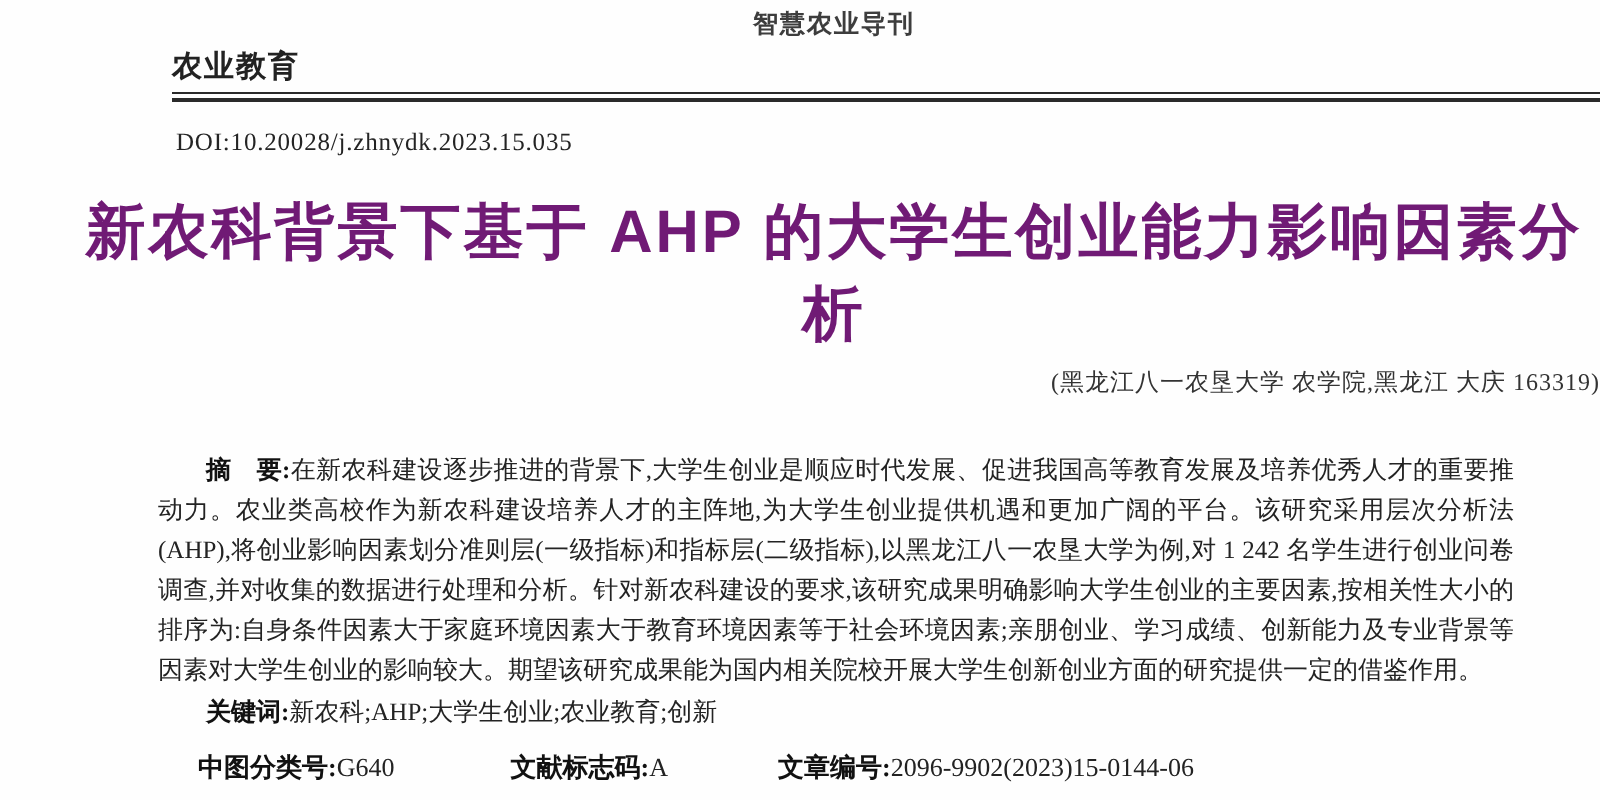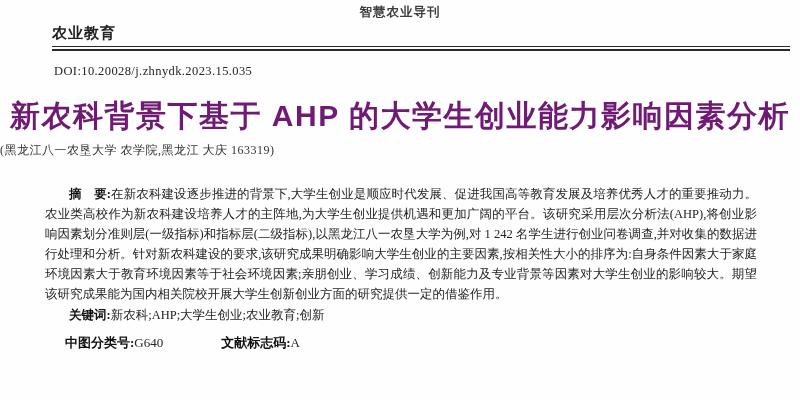--- a/index.html
+++ b/index.html
@@ -4,20 +4,21 @@
 <style>
   html,body{margin:0;padding:0;background:#ffffff;}
   .page{
     position:relative;
     width:800px;height:400px;
     background:#fefefe;
     color:#1e1e1e;
     font-family:"Liberation Serif","DejaVu Serif",serif;
     overflow:hidden;
     box-sizing:border-box;
+    padding-left:34px;
   }
   
   .masthead{padding-top:4px;}
   .masthead-journal-cn{
     text-align:center;
     font-size:12.5px;
     font-weight:bold;
     color:#3d3d3d;
     font-family:"Liberation Sans","DejaVu Sans",sans-serif;
     letter-spacing:1px;
@@ -77,21 +78,21 @@
   .article-authors{
     margin-top:22px;
     text-align:center;
     font-size:14.5px;
     color:#2b2b2b;
     letter-spacing:1.5px;
   }
   .article-authors sup{font-size:9px;vertical-align:top;position:relative;top:-1px;}
   .article-affiliation{
     margin-top:5px;
-    text-align:left;
+    text-align:right;
     font-size:12px;
     color:#333;
     letter-spacing:0.5px;
   }
   
   .abstract-block{
     margin:25px 43px 0 45px;
     font-size:12.5px;
     line-height:20px;
     text-align:justify;
@@ -133,15 +134,16 @@
   <div class="article-affiliation">(黑龙江八一农垦大学 农学院,黑龙江 大庆 163319)</div>
 
   <div class="abstract-block">
     <p class="abstract-para"><span class="bold-label">摘　要:</span><span>在新农科建设逐步推进的背景下,大学生创业是顺应时代发展、促进我国高等教育发展及培养优秀人才的重要推动力。农业类高校作为新农科建设培养人才的主阵地,为大学生创业提供机遇和更加广阔的平台。该研究采用层次分析法(AHP),将创业影响因素划分准则层(一级指标)和指标层(二级指标),以黑龙江八一农垦大学为例,对 1 242 名学生进行创业问卷调查,并对收集的数据进行处理和分析。针对新农科建设的要求,该研究成果明确影响大学生创业的主要因素,按相关性大小的排序为:自身条件因素大于家庭环境因素大于教育环境因素等于社会环境因素;亲朋创业、学习成绩、创新能力及专业背景等因素对大学生创业的影响较大。期望该研究成果能为国内相关院校开展大学生创新创业方面的研究提供一定的借鉴作用。</span></p>
     <p class="keywords-para"><span class="bold-label">关键词:</span><span>新农科;AHP;大学生创业;农业教育;创新</span></p>
   </div>
 
   <div class="meta-row">
     <span class="meta-item meta-clc"><span class="bold-label">中图分类号:</span><span>G640</span></span>
     <span class="meta-item meta-doc-code"><span class="bold-label">文献标志码:</span><span>A</span></span>
+    <span class="meta-item meta-article-id"><span class="bold-label">文章编号:</span><span>2096-9902(2023)15-0144-06</span></span>
   </div>
 
 </div>
 
 </body></html>

